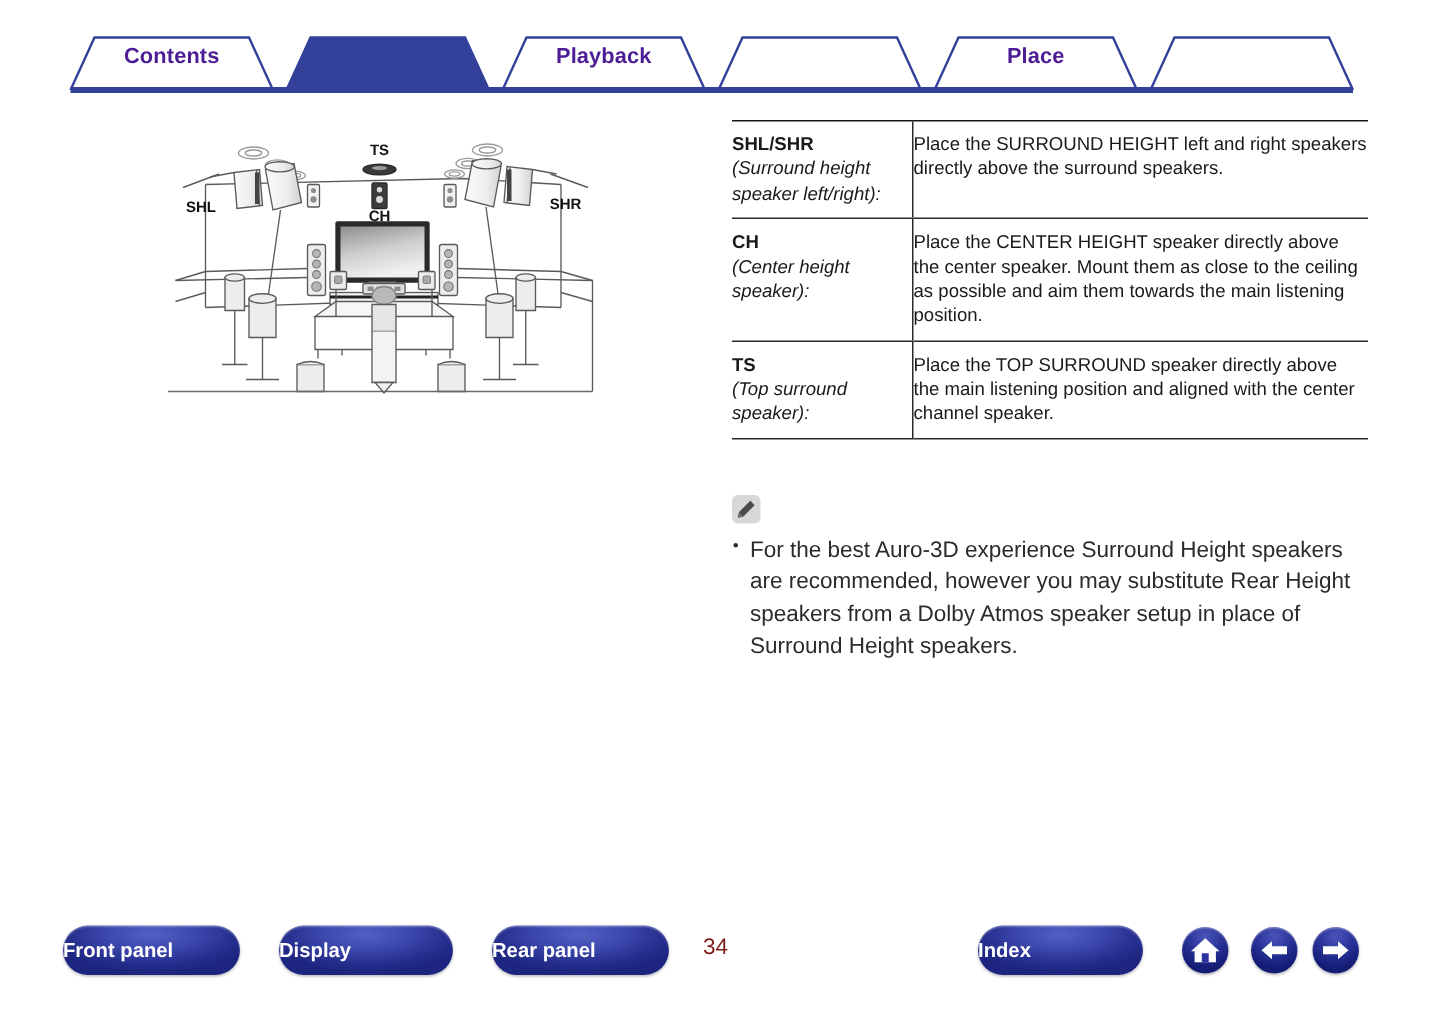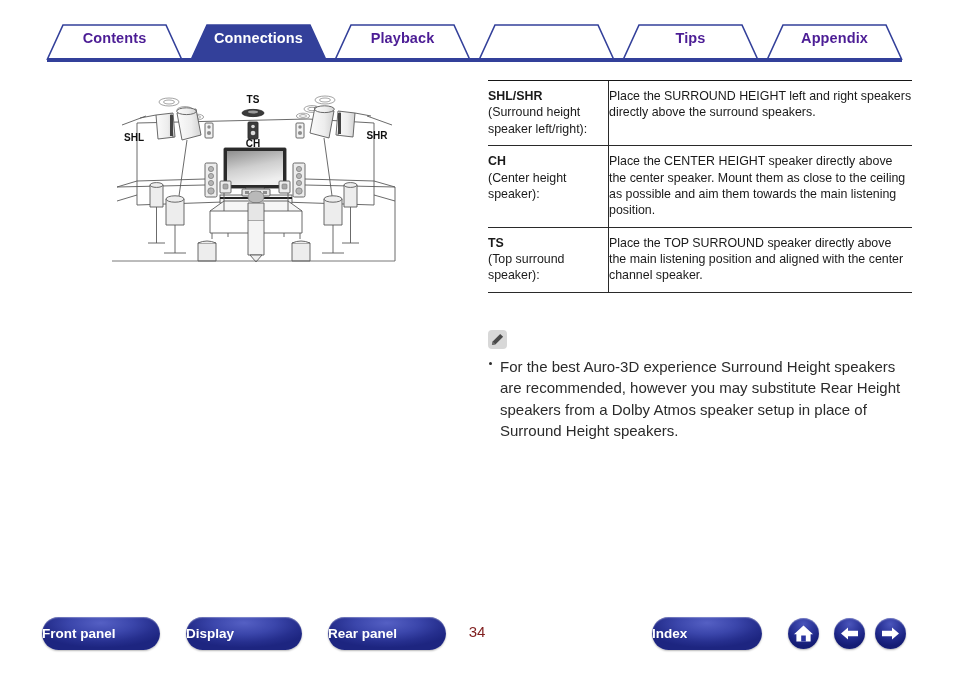--- a/index.html
+++ b/index.html
@@ -85,20 +85,21 @@
   td.col-desc {
     padding-left: 11px;
     border-left: 1.1px solid #2a2a2a;
   }
   .term-abbr {
     font-weight: bold;
     display: block;
   }
   .term-full {
     display: block;
+    font-style: italic;
   }
 
   
   #note {
     position: absolute;
     left: 488px;
     top: 268px;
     width: 424px;
   }
   .note-icon {
@@ -198,24 +199,22 @@
       <path d="M479,42 L495,7 L598,7 L614,42"></path>
       <path d="M623,42 L639,7 L742,7 L758,42"></path>
       <path d="M767,42 L783,7 L886,7 L902,42"></path>
     </g>
 
     <path d="M191,42 L207,7 L310,7 L326,42 Z" fill="#33409a"></path>
 
     <rect x="47" y="40" width="855" height="4" fill="#33409a"></rect>
   </svg>
   <div class="tab-label" style="left:47px;  width:135px;">Contents</div>
-  <div class="tab-label active" style="left:191px; width:135px;">Connections</div>
   <div class="tab-label" style="left:335px; width:135px;">Playback</div>
-  <div class="tab-label" style="left:623px; width:135px;">Tips</div>
-  <div class="tab-label" style="left:767px; width:135px;">Appendix</div>
+  <div class="tab-label" style="left:623px; width:135px;">Place</div>
 </div>
 
 <div id="content">
 
   <div id="diagram">
     <svg width="288" height="180" viewBox="0 0 288 180">
       <defs>
         <linearGradient id="tvscreen" x1="0" y1="0" x2="0.35" y2="1">
           <stop offset="0%" stop-color="#8e8e8e"></stop>
           <stop offset="55%" stop-color="#cfcfcf"></stop>

